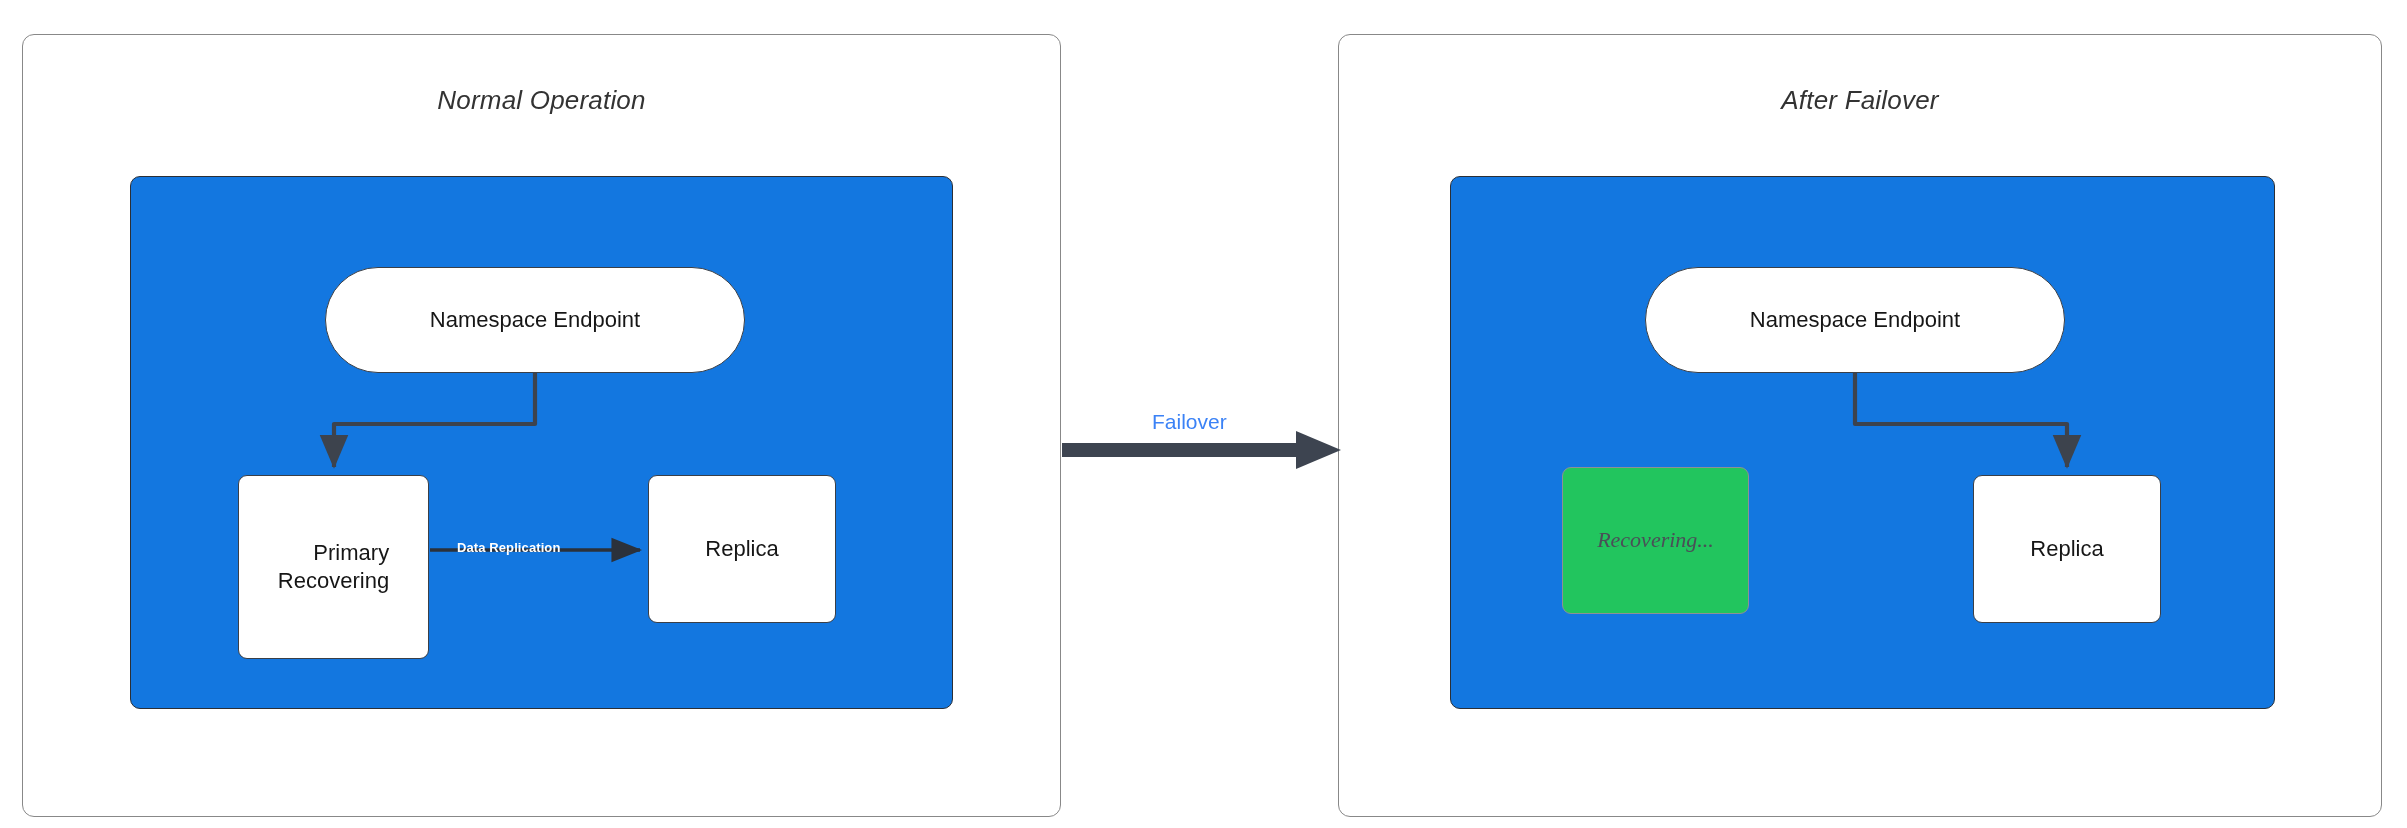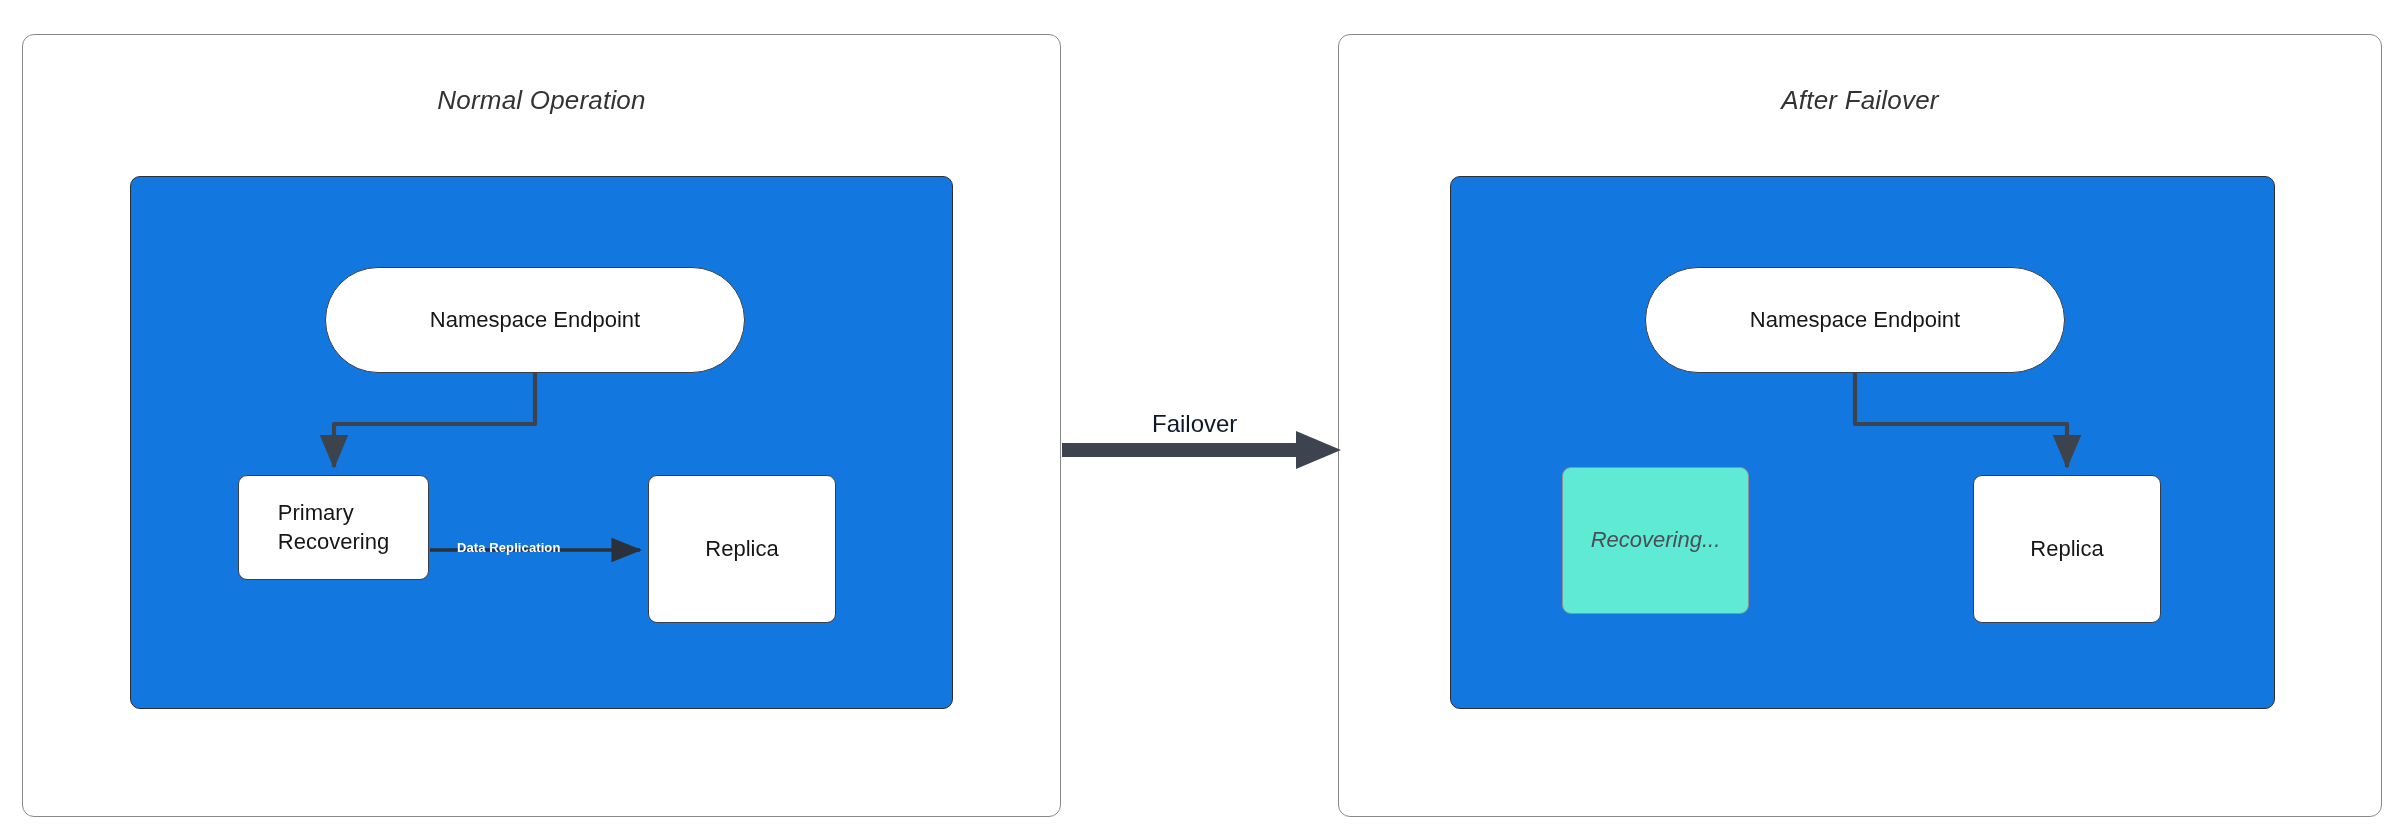--- a/index.html
+++ b/index.html
@@ -43,36 +43,37 @@
     box-sizing: border-box;
   }
   .node {
     position: absolute;
     background: #ffffff;
     border: 1.8px solid #3a3f47;
     box-sizing: border-box;
     display: flex;
     align-items: center;
     justify-content: center;
-    text-align: left;
+    text-align: right;
     font-size: 22px;
     color: #161616;
     line-height: 1.28;
   }
   .node.rect {
     border-radius: 9px;
   }
   .node.pill {
     border-radius: 999px;
   }
   .node.recovering {
-    background: #5eead4;
+    background: #22c55e;
     border: 1.8px solid #8d9096;
     color: #4a4f57;
     font-style: italic;
+    font-family: Liberation Serif, serif;
   }
   .edge-svg {
     position: absolute;
     left: 0;
     top: 0;
     width: 2407px;
     height: 828px;
     pointer-events: none;
     overflow: visible;
   }
@@ -96,41 +97,41 @@
   .edge-label {
     position: absolute;
     font-size: 13px;
     font-weight: bold;
     color: #ffffff;
     white-space: nowrap;
     letter-spacing: 0.1px;
   }
   .transition-label {
     position: absolute;
-    font-size: 24px;
-    color: #0f172a;
+    font-size: 21px;
+    color: #3b82f6;
     white-space: nowrap;
   }
 </style>
 </head>
 <body>
 
 <div id="canvas">
 
   <div class="panel" style="left:22px; top:22px; width:1039px; height:783px;">
     <div class="panel-title" style="top:50px;">Normal Operation</div>
   </div>
 
   <div class="blue-zone" style="left:130px; top:164px; width:823px; height:533px;"></div>
 
   <div class="node pill" style="left:325px; top:255px; width:420px; height:106px;">
     <span>Namespace Endpoint</span>
   </div>
 
-  <div class="node rect" style="left:238px; top:463px; width:191px; height:105px;">
+  <div class="node rect" style="left:238px; top:463px; width:191px; height:184px;">
     <span>
       <span>Primary</span><br>
       <span>Recovering</span>
     </span>
   </div>
 
   <div class="node rect" style="left:648px; top:463px; width:188px; height:148px;">
     <span>Replica</span>
   </div>
 

